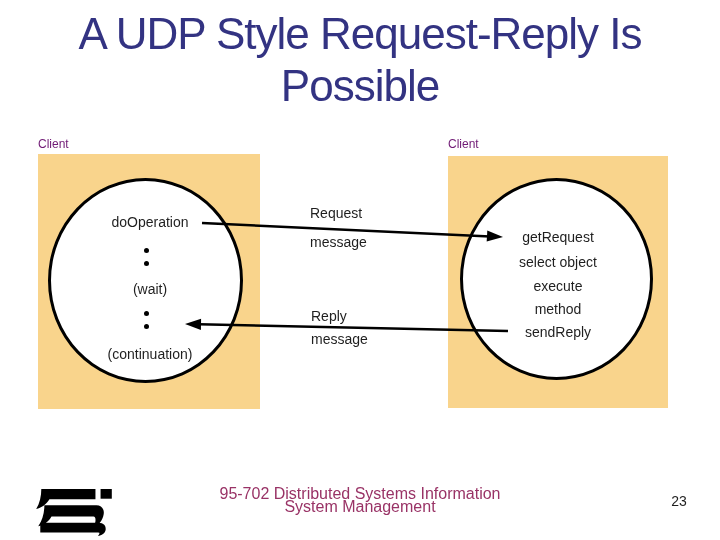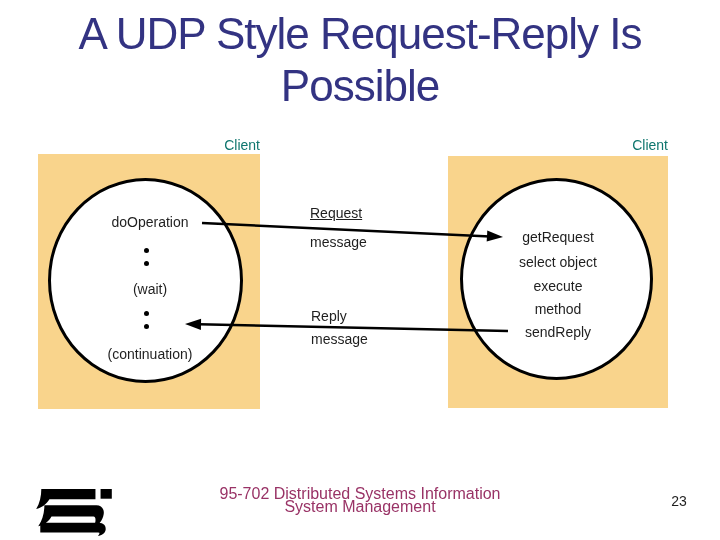--- a/index.html
+++ b/index.html
@@ -17,21 +17,21 @@
     position: absolute; top: 8px; left: 0; width: 720px;
     margin: 0; text-align: center;
     font-size: 44px; line-height: 52px; font-weight: 400;
     letter-spacing: -1px;
     color: #333382;
   }
   .title span { display: block; }
 
   
   .col-label {
-    position: absolute; font-size: 14px; color: #0f766e; text-align: right;
+    position: absolute; font-size: 12px; color: #701a75; text-align: left;
   }
   .client-label { left: 38px;  top: 137px; width: 222px; }
   .server-label { left: 448px; top: 137px; width: 220px; }
 
   
   .process-box { position: absolute; background: #F9D48C; }
   .client-box { left: 38px;  top: 154px; width: 222px; height: 255px; }
   .server-box { left: 448px; top: 156px; width: 220px; height: 252px; }
 
   
@@ -61,21 +61,21 @@
   
   .dot {
     position: absolute; left: 144px; width: 5px; height: 5px;
     background: #000; border-radius: 50%;
   }
   .dot-a { top: 248px; } .dot-b { top: 261px; }
   .dot-c { top: 311px; } .dot-d { top: 324px; }
 
   
   .arrow-label { position: absolute; font-size: 14px; color: #1f1f1f; white-space: nowrap; }
-  .lbl-request     { left: 310px; top: 205px; text-decoration: underline; }
+  .lbl-request     { left: 310px; top: 205px; }
   .lbl-request-msg { left: 310px; top: 234px; }
   .lbl-reply       { left: 311px; top: 308px; }
   .lbl-reply-msg   { left: 311px; top: 331px; }
 
   
   .arrows { position: absolute; left: 0; top: 0; width: 720px; height: 540px; pointer-events: none; }
 
   
   .logo { position: absolute; left: 36px; top: 489px; }
   .footer-text {

